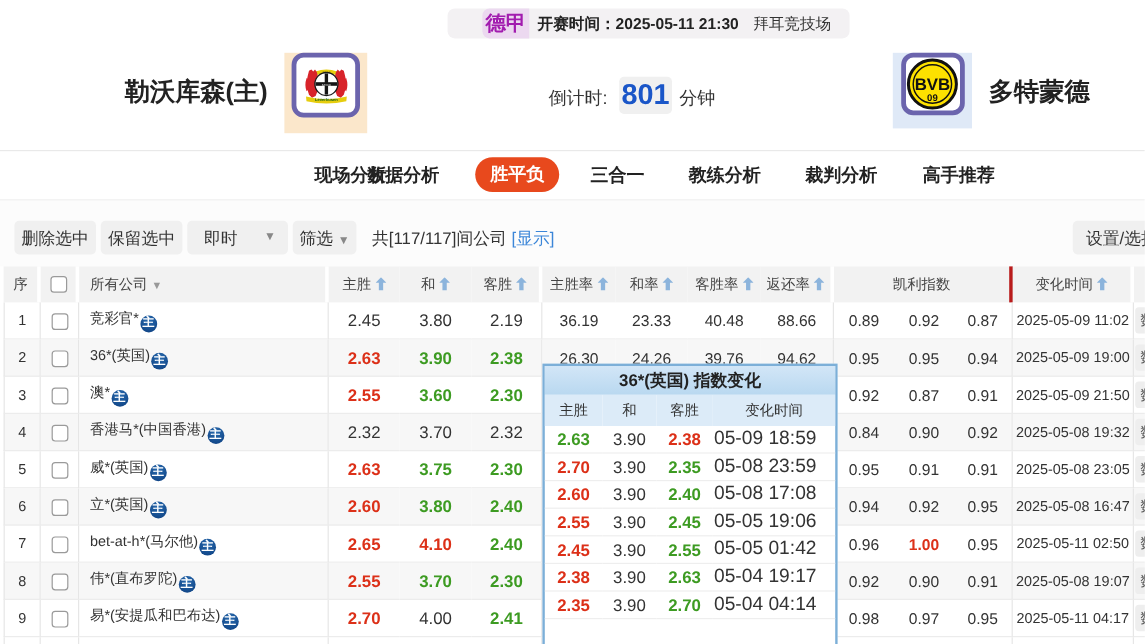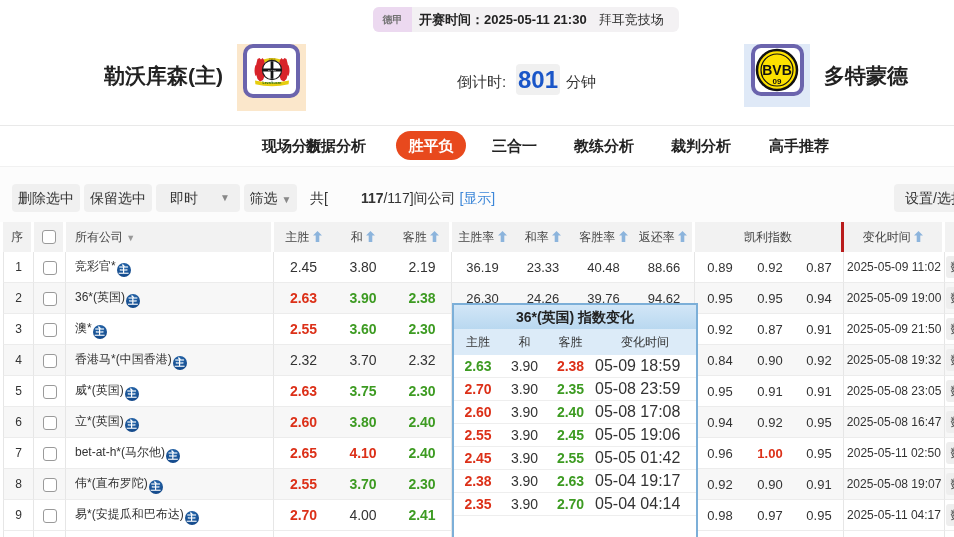--- a/index.html
+++ b/index.html
@@ -3,22 +3,22 @@
 <meta charset="utf-8">
 <style>
 * { margin:0; padding:0; box-sizing:border-box; }
 html,body { width:954px; height:537px; overflow:hidden; background:#fff;
   font-family:"Liberation Sans", sans-serif; color:#333; }
 #page { position:relative; width:954px; height:537px; overflow:hidden; }
 
 
 .topbar { position:absolute; left:373px; top:7px; height:25px; background:#f3f1f3;
   border-radius:6px; display:flex; align-items:center; white-space:nowrap; }
-.league { background:#ecd9f0; color:#737373; font-weight:bold; font-size:10px;
-  height:25px; line-height:25px; width:39px; text-align:center; border-radius:6px 0 0 6px; }
+.league { background:#ecd9f0; color:#a21caf; font-weight:bold; font-size:17px;
+  height:25px; line-height:25px; width:39px; text-align:center; border-radius:6px 0 0 6px;margin-left:29px; }
 .kickoff { font-size:13px; color:#222; padding:0 15px 0 7px; }
 .kickoff b { font-weight:bold; }
 .kickoff .venue { font-weight:normal; color:#333; margin-left:12px; }
 
 
 .teamname { position:absolute; font-size:21px; font-weight:bold; color:#222; }
 .logobox { position:absolute; display:flex; align-items:flex-start; justify-content:center; }
 .logoframe { background:#fff; border:4px solid #6b64ad; border-radius:10px;
   display:flex; align-items:center; justify-content:center; }
 .countlbl { position:absolute; font-size:15px; color:#333; }
@@ -31,21 +31,21 @@
 .pill { position:absolute; left:396px; top:131px; width:70px; height:29px; background:#e8491d;
   border-radius:15px; color:#fff; font-weight:bold; font-size:15px; text-align:center; line-height:29px; }
 
 
 .toolwrap { position:absolute; left:0; top:166px; width:954px; height:56px; background:#fcfcfc;
   border-top:1px solid #f1f1f1; }
 .tbtn { position:absolute; top:17px; height:28px; background:#f0f0f0; border-radius:4px;
   font-size:14px; color:#333; text-align:center; line-height:28px; }
 .arr { color:#888; font-size:10px; }
 .cotext { position:absolute; top:17px; left:310px; height:28px; line-height:28px; font-size:14px; color:#333; }
-.cotext b { font-weight:bold;padding-left:33px; }
+.cotext b { font-weight:normal; }
 .show { color:#3b86d8; }
 
 
 table { border-collapse:separate; border-spacing:0; table-layout:fixed; }
 #maintab { position:absolute; left:3px; top:222px; width:977px; }
 #maintab td, #maintab th { padding:0; overflow:hidden; white-space:nowrap; }
 #maintab th { height:30px; background:#f2f2f2; font-weight:normal; font-size:12px; color:#444;
   border-right:3px solid #fff; }
 #maintab th.nb { border-right:none; }
 #maintab td { height:31px; font-size:14px; text-align:center;

